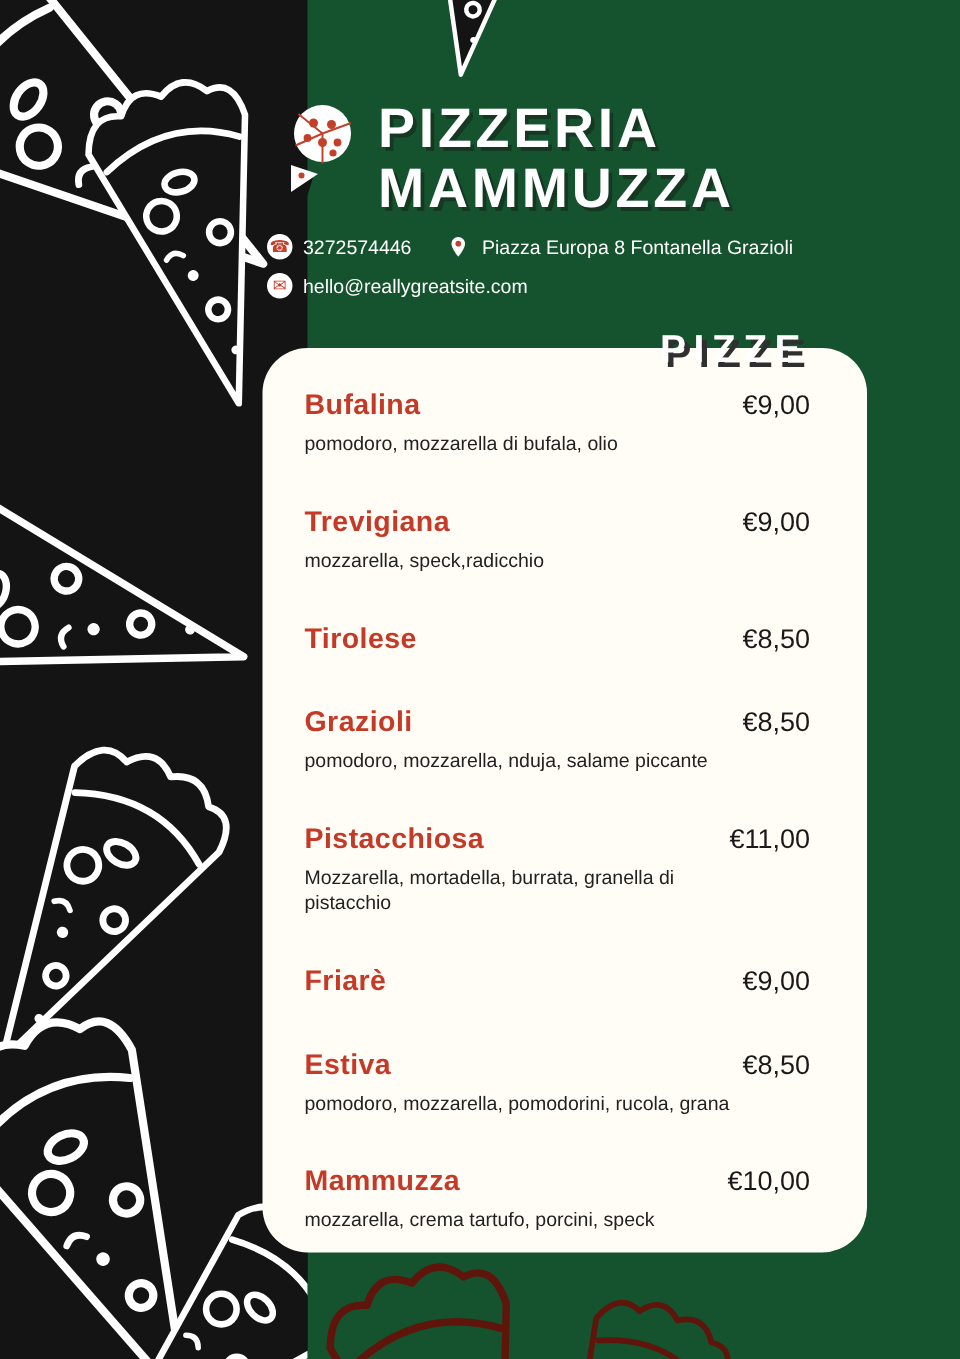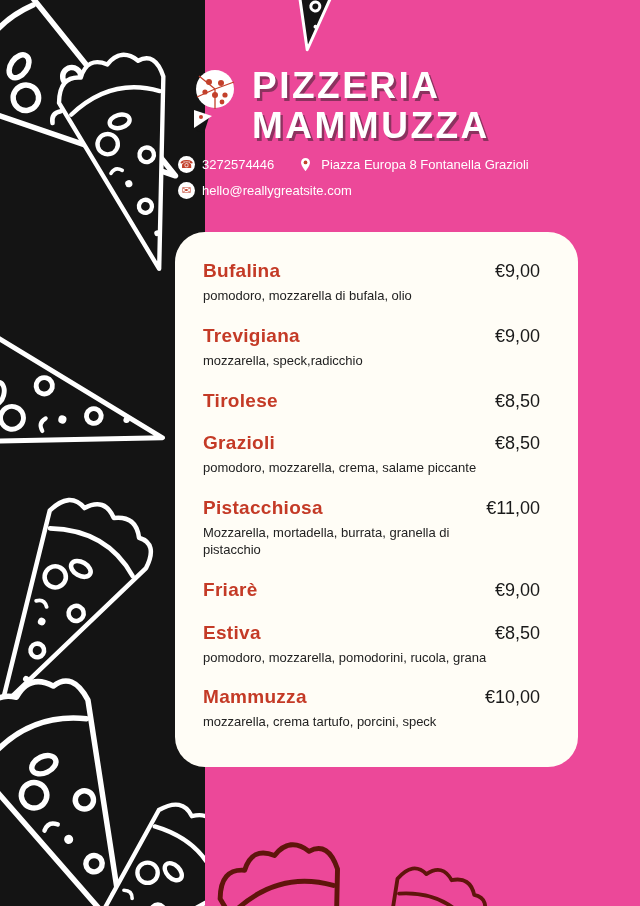--- a/index.html
+++ b/index.html
@@ -1,16 +1,16 @@
 <!DOCTYPE html>
 <html><head>
 <meta charset="utf-8">
 <style>
   html,body{margin:0;padding:0;background:#666;}
-  .page{position:relative;width:640px;height:906px;background:#ec4899;overflow:hidden;
+  .page{position:relative;width:640px;height:906px;background:#14532d;overflow:hidden;
         font-family:"Liberation Sans",sans-serif;margin:0 auto;}
 
   
   .band{position:absolute;left:0;top:0;bottom:0;width:205px;background:#141414;
         overflow:hidden;z-index:1;}
 
   
   .deco{position:absolute;overflow:visible;}
 
   
@@ -26,22 +26,22 @@
          display:flex;align-items:center;justify-content:center;font-size:11px;line-height:1;
          font-family:"DejaVu Sans",sans-serif;}
   .cicon.pin{background:transparent;border-radius:0;}
   .gap{margin-left:16px;}
 
   
   .pizze{position:absolute;top:217px;left:440px;z-index:6;color:#fff;font-size:26px;
          font-weight:bold;letter-spacing:5px;text-shadow:3.5px 3.5px 0 #2f2f2f;}
 
   
-  .card{position:absolute;left:175px;top:232px;width:403px;height:535px;background:#fffdf6;
-        border-radius:30px;z-index:5;padding:28px 38px 36px 28px;box-sizing:border-box;}
+  .card{position:absolute;left:175px;top:232px;width:403px;height:603px;background:#fffdf6;
+        border-radius:30px;z-index:5;padding:28px 38px 13px 28px;box-sizing:border-box;}
   .menu-list{display:flex;flex-direction:column;justify-content:space-between;height:100%;}
   .item-head{display:flex;justify-content:space-between;align-items:baseline;}
   .item-name{font-size:19px;color:#c43a26;font-weight:bold;letter-spacing:.3px;}
   .item-price{font-size:18px;color:#191919;font-weight:normal;}
   .item-desc{font-size:13px;color:#222;margin-top:5px;line-height:1.35;max-width:300px;}
 </style>
 </head>
 <body>
 
 <svg width="0" height="0" style="position:absolute" aria-hidden="true">
@@ -130,20 +130,21 @@
         </span>
         <span>Piazza Europa 8 Fontanella Grazioli</span>
       </div>
       <div class="contact-line">
         <span class="cicon">✉</span>
         <span>hello@reallygreatsite.com</span>
       </div>
     </div>
   </header>
 
+  <div class="pizze">PIZZE</div>
 
   <div class="card">
     <div class="menu-list">
 
       <div class="item">
         <div class="item-head">
           <span class="item-name">Bufalina</span>
           <span class="item-price">€9,00</span>
         </div>
         <div class="item-desc">pomodoro, mozzarella di bufala, olio</div>
@@ -162,21 +163,21 @@
           <span class="item-name">Tirolese</span>
           <span class="item-price">€8,50</span>
         </div>
       </div>
 
       <div class="item">
         <div class="item-head">
           <span class="item-name">Grazioli</span>
           <span class="item-price">€8,50</span>
         </div>
-        <div class="item-desc">pomodoro, mozzarella, crema,  salame piccante</div>
+        <div class="item-desc">pomodoro, mozzarella, nduja,  salame piccante</div>
       </div>
 
       <div class="item">
         <div class="item-head">
           <span class="item-name">Pistacchiosa</span>
           <span class="item-price">€11,00</span>
         </div>
         <div class="item-desc">Mozzarella, mortadella, burrata, granella di pistacchio</div>
       </div>
 

